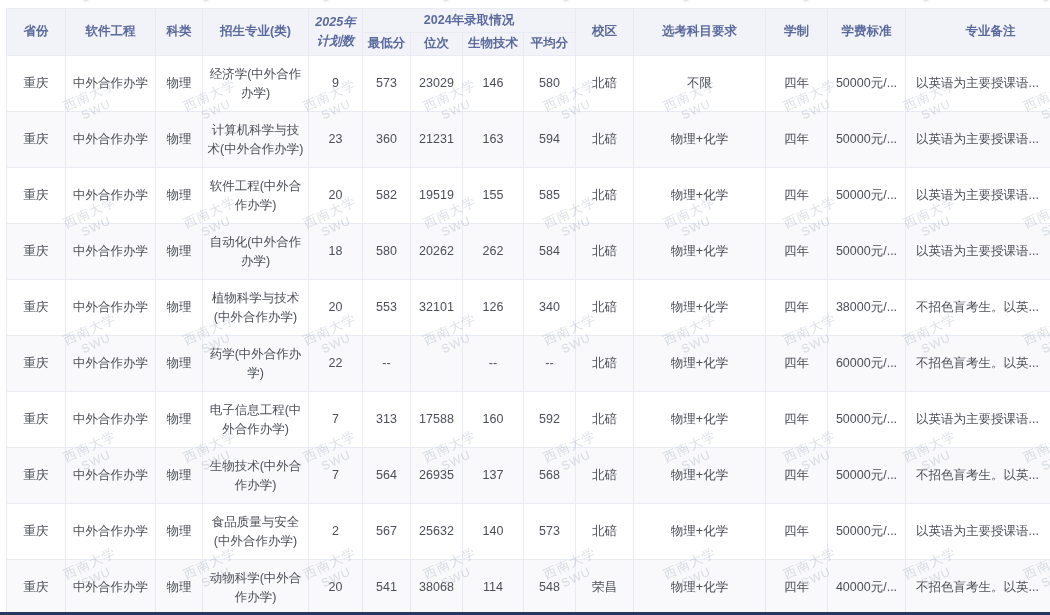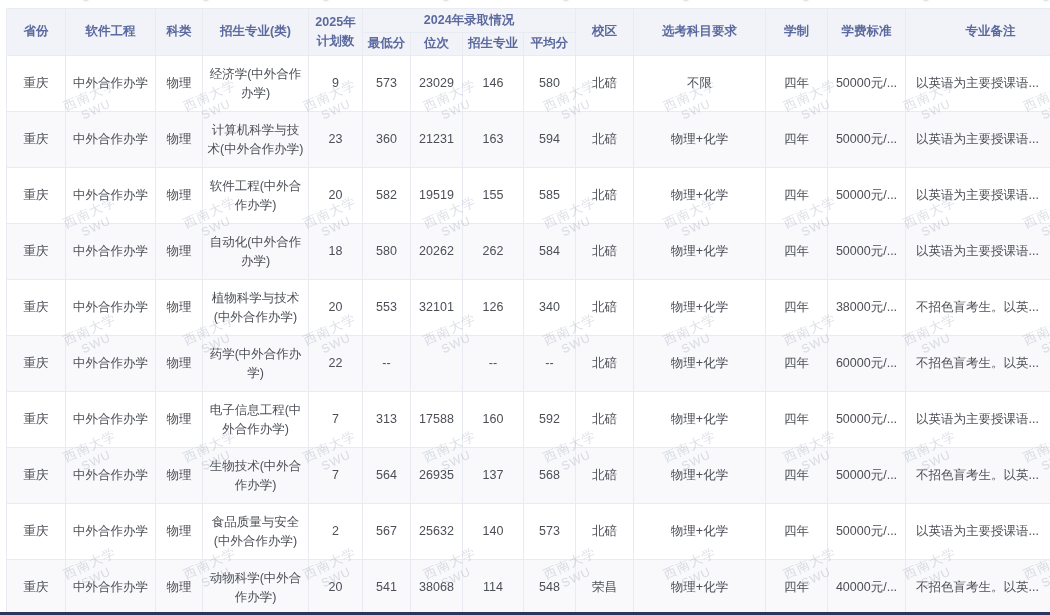--- a/index.html
+++ b/index.html
@@ -10,21 +10,21 @@
   .grid th,.grid td{border:1px solid #e9ebf2;overflow:hidden;box-sizing:border-box;}
   .grid thead th{background:#f2f3f8;color:#5b6a9e;font-weight:700;font-size:12.5px;
                  text-align:center;vertical-align:middle;padding:1px 2px;line-height:1.55;}
   .grid thead tr.h1{height:24px;}
   .grid thead tr.h2{height:23px;}
   .grid tbody tr{height:56px;}
   .grid tbody td{color:#4c4f56;font-size:12.5px;text-align:center;vertical-align:middle;
                  padding:2px 4px;line-height:1.5;background:transparent;}
   .grid tbody tr:nth-child(even) td{background:#f9f9fb;}
   .grid tbody td.remark{text-align:left;padding-left:10px;white-space:nowrap;}
-  .plan-line{display:block;}
+  .plan-line{display:block;font-style:italic;}
   .watermark-layer{position:absolute;left:0;top:0;width:1050px;height:615px;
                    pointer-events:none;z-index:3;overflow:hidden;}
   .wm-tile{position:absolute;width:80px;transform:rotate(-25deg);color:rgba(150,158,178,0.33);
            text-align:center;line-height:1.25;user-select:none;}
   .wm-cn{font-size:13px;letter-spacing:1px;white-space:nowrap;}
   .wm-en{font-size:12px;letter-spacing:1px;}
   .bottom-bar{position:absolute;left:0;bottom:0;width:1050px;height:3px;background:#2b355e;z-index:4;}
 </style>
 </head>
 <body>
@@ -61,21 +61,21 @@
         <th colspan="4">2024年录取情况</th>
         <th rowspan="2">校区</th>
         <th rowspan="2">选考科目要求</th>
         <th rowspan="2">学制</th>
         <th rowspan="2">学费标准</th>
         <th rowspan="2">专业备注</th>
       </tr>
       <tr class="h2">
         <th>最低分</th>
         <th>位次</th>
-        <th>招生专业</th>
+        <th>生物技术</th>
         <th>平均分</th>
       </tr>
     </thead>
     <tbody id="tbody">
     <tr>
       <td>重庆</td>
       <td>中外合作办学</td>
       <td>物理</td>
       <td>经济学(中外合作办学)</td>
       <td>9</td>

